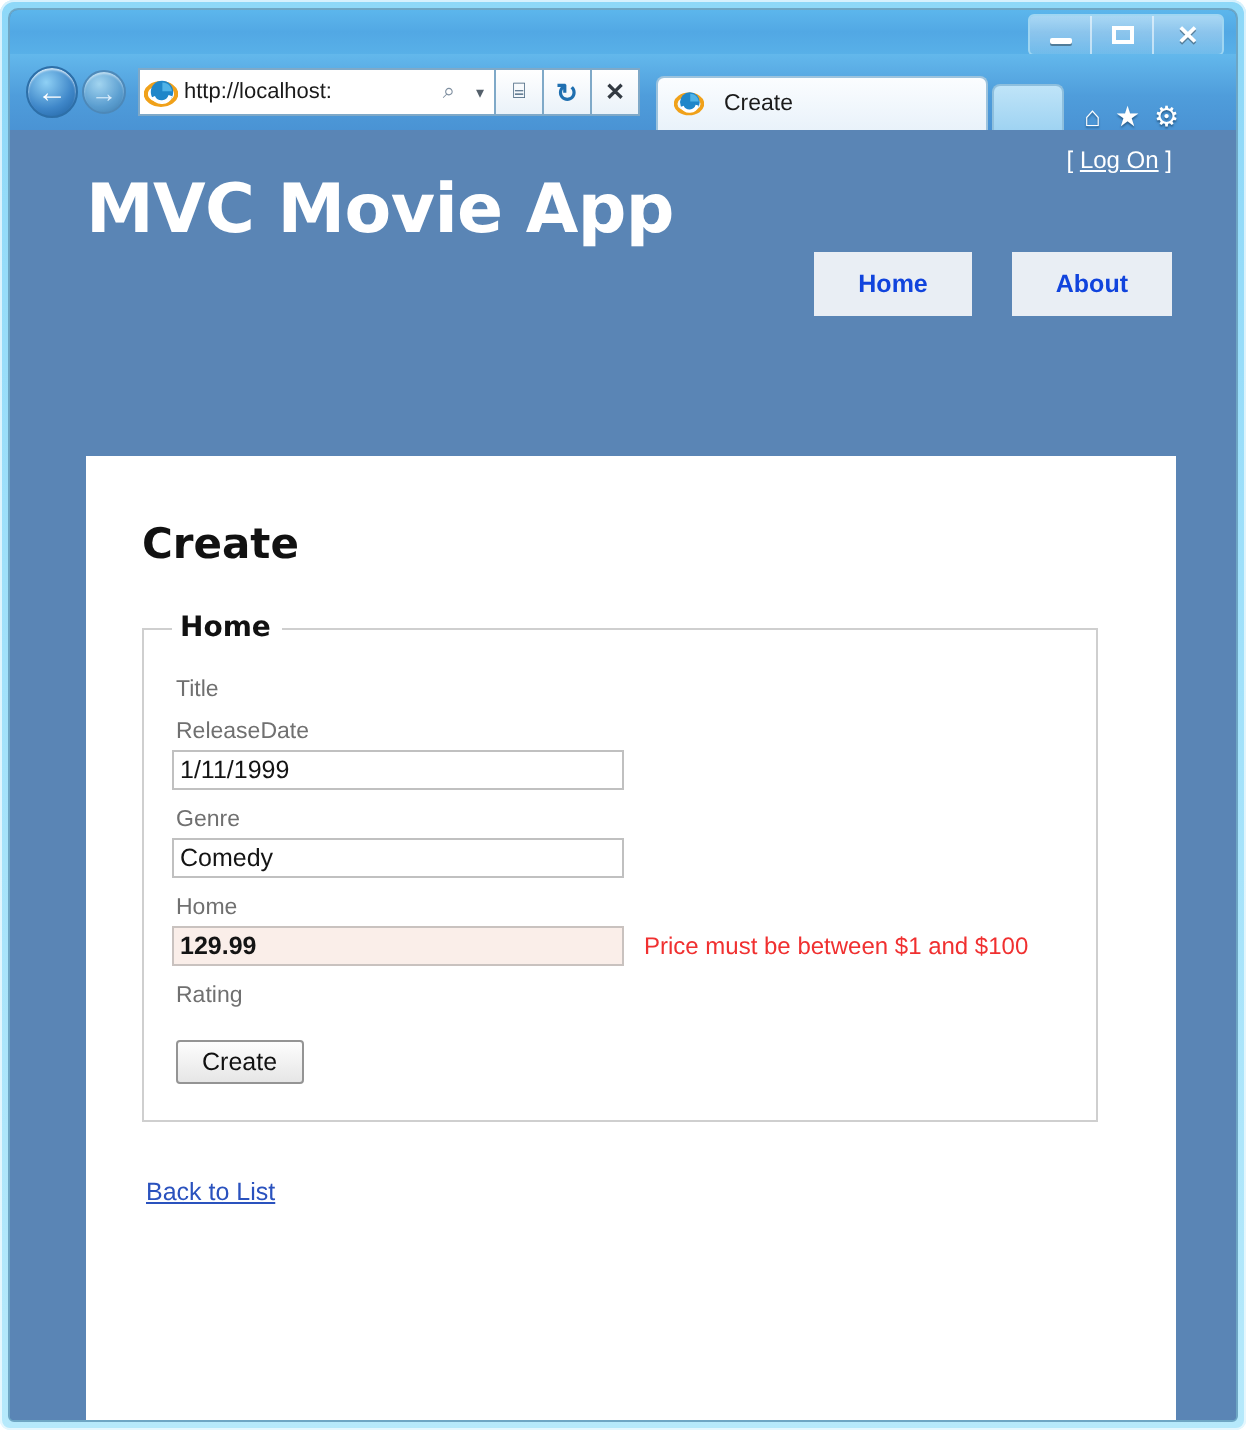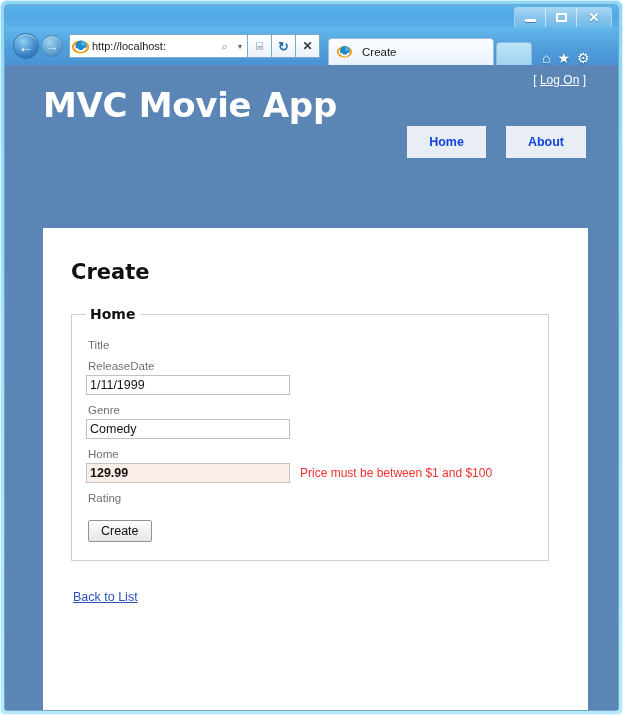--- a/index.html
+++ b/index.html
@@ -263,21 +263,21 @@
 
   .field-label {
     font-size: 11.5px;
     color: #707070;
     margin: 9px 0 3px 2px;
     font-family: "Liberation Sans", sans-serif;
   }
   .field-row { display: flex; align-items: center; }
 
   input.text-box {
-    width: 204px;
+    width: 226px;
     height: 20px;
     box-sizing: border-box;
     border: 1px solid #c0c0c0;
     background: #ffffff;
     font-size: 12.5px;
     color: #141414;
     padding: 1px 3px;
     font-family: "Liberation Sans", sans-serif;
     outline: none;
   }

